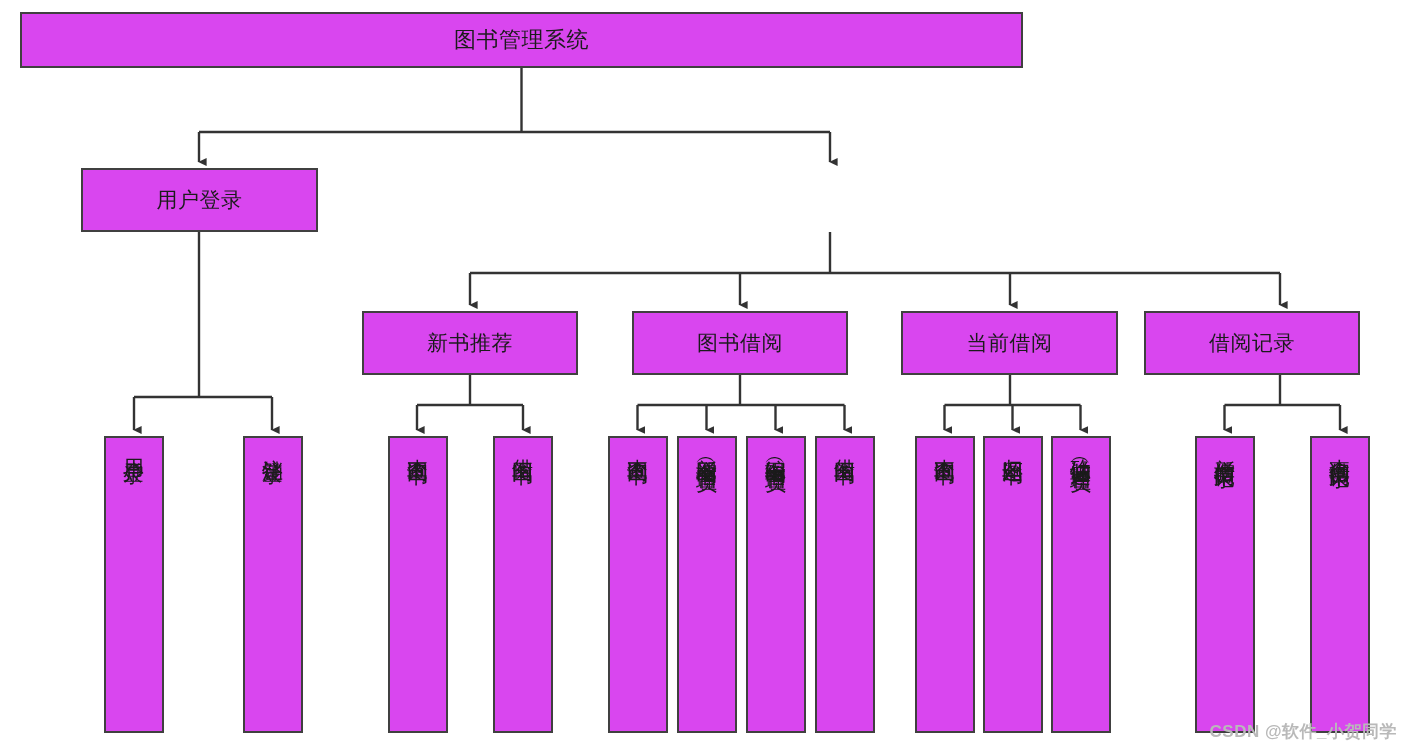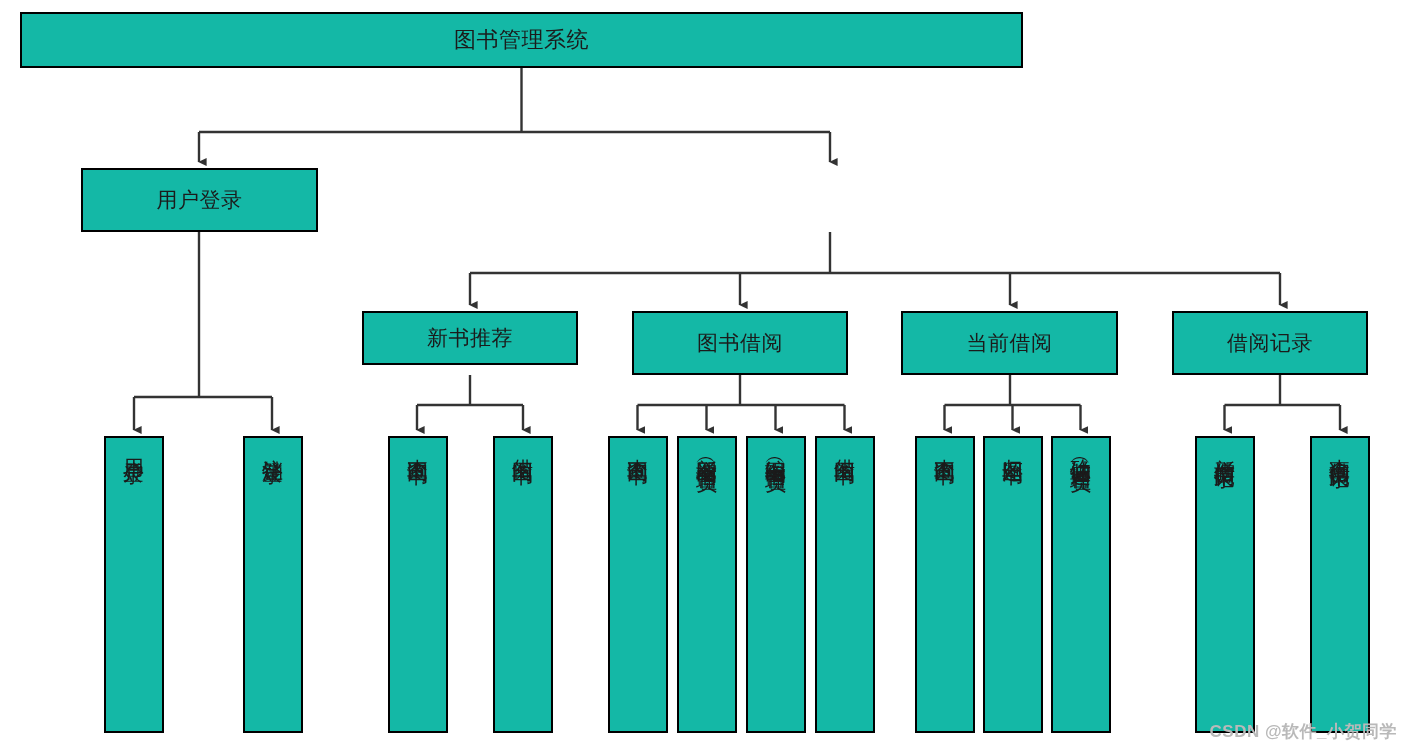--- a/index.html
+++ b/index.html
@@ -23,22 +23,22 @@
     position: absolute;
     left: 0;
     top: 0;
     width: 1405px;
     height: 747px;
     pointer-events: none;
   }
   .node {
     position: absolute;
     box-sizing: border-box;
-    background: #14b8a6;
-    border: 2px solid #000000;
+    background: #d946ef;
+    border: 2px solid #404040;
     display: flex;
     align-items: center;
     justify-content: center;
     overflow: hidden;
   }
   .node-label {
     color: #1b1b1b;
     line-height: 1.12;
     letter-spacing: 0.5px;
     white-space: pre-wrap;
@@ -130,30 +130,30 @@
   </svg>
 
   <div class="node root horizontal" style="left:20px; top:12px; width:1003px; height:56px;">
     <span class="node-label">图书管理系统</span>
   </div>
 
   <div class="node horizontal" style="left:81px; top:168px; width:237px; height:64px;">
     <span class="node-label">用户登录</span>
   </div>
 
-  <div class="node horizontal" style="left:362px; top:311px; width:216px; height:54px;">
+  <div class="node horizontal" style="left:362px; top:311px; width:216px; height:64px;">
     <span class="node-label">新书推荐</span>
   </div>
   <div class="node horizontal" style="left:901px; top:311px; width:217px; height:64px;">
     <span class="node-label">当前借阅</span>
   </div>
   <div class="node horizontal" style="left:632px; top:311px; width:216px; height:64px;">
     <span class="node-label">图书借阅</span>
   </div>
-  <div class="node horizontal" style="left:1172px; top:311px; width:196px; height:64px;">
+  <div class="node horizontal" style="left:1144px; top:311px; width:216px; height:64px;">
     <span class="node-label">借阅记录</span>
   </div>
 
   <div class="node vertical" style="left:104px; top:436px; width:60px; height:297px;">
     <span class="node-label">用户登录</span>
   </div>
   <div class="node vertical" style="left:243px; top:436px; width:60px; height:297px;">
     <span class="node-label">注销登录</span>
   </div>
 

